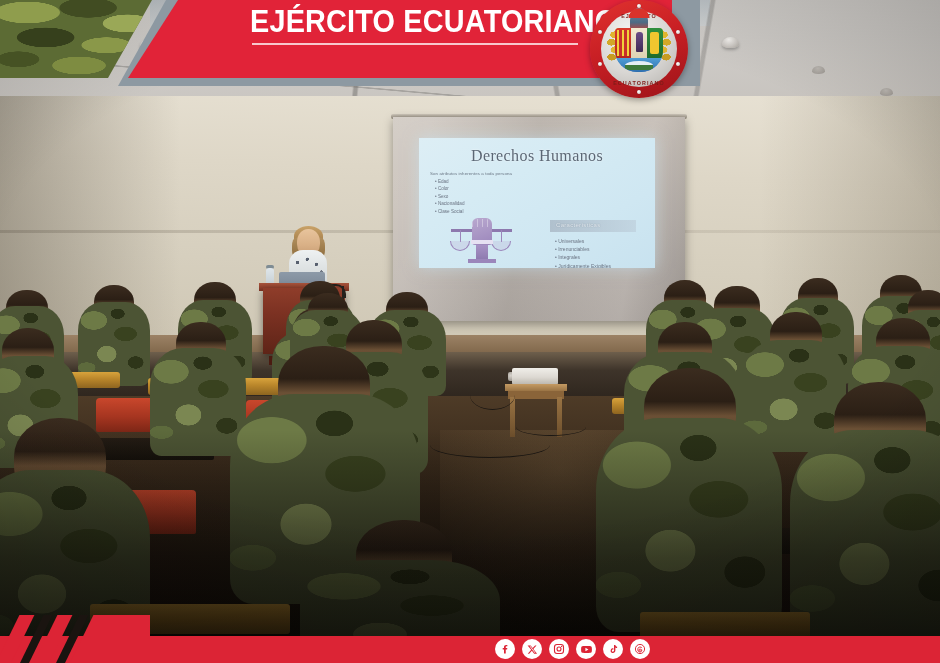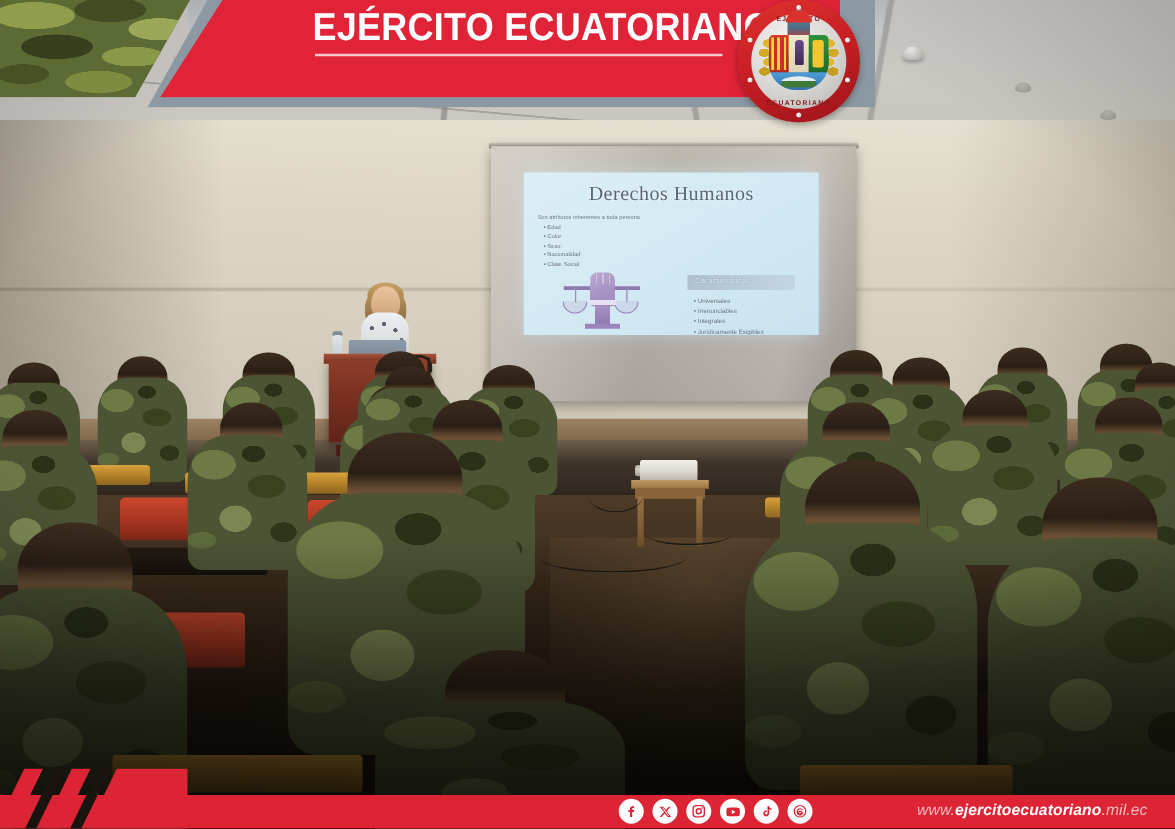--- a/index.html
+++ b/index.html
@@ -773,23 +773,20 @@
       </div>
 
       <div class="sbtn">
         <svg width="12" height="12" viewBox="0 0 24 24" fill="none" stroke="#dc2435" stroke-width="1.9" aria-hidden="true">
           <circle cx="12" cy="12" r="9.2"></circle>
           <path d="M15.4 13.2c0 1.9-1.6 3-3.4 3-1.6 0-2.7-.9-2.7-2s1-1.9 2.6-1.9c2.1 0 3.6.9 3.6 2.9 0 1.6-1.5 2.8-3.6 2.8-2.6 0-4.4-1.9-4.4-5s1.8-5 4.5-5c1.9 0 3.3.8 3.9 2.2"></path>
         </svg>
       </div>
     </div>
 
-    <div class="ftr-url">
-      <span class="dim">www.</span><b>ejercitoecuatoriano</b><span class="dim">.mil.ec</span>
-    </div>
   </div>
 
   <div class="ftr-stripes">
     <div class="st" style="left:-4px;background:#dc2435;"></div>
     <div class="st" style="left:20px;background:#1a1410;width:9px;"></div>
     <div class="st" style="left:34px;background:#dc2435;"></div>
     <div class="st" style="left:56px;background:#1a1410;width:9px;"></div>
     <div class="st" style="left:70px;background:#dc2435;width:90px;"></div>
   </div>
 

